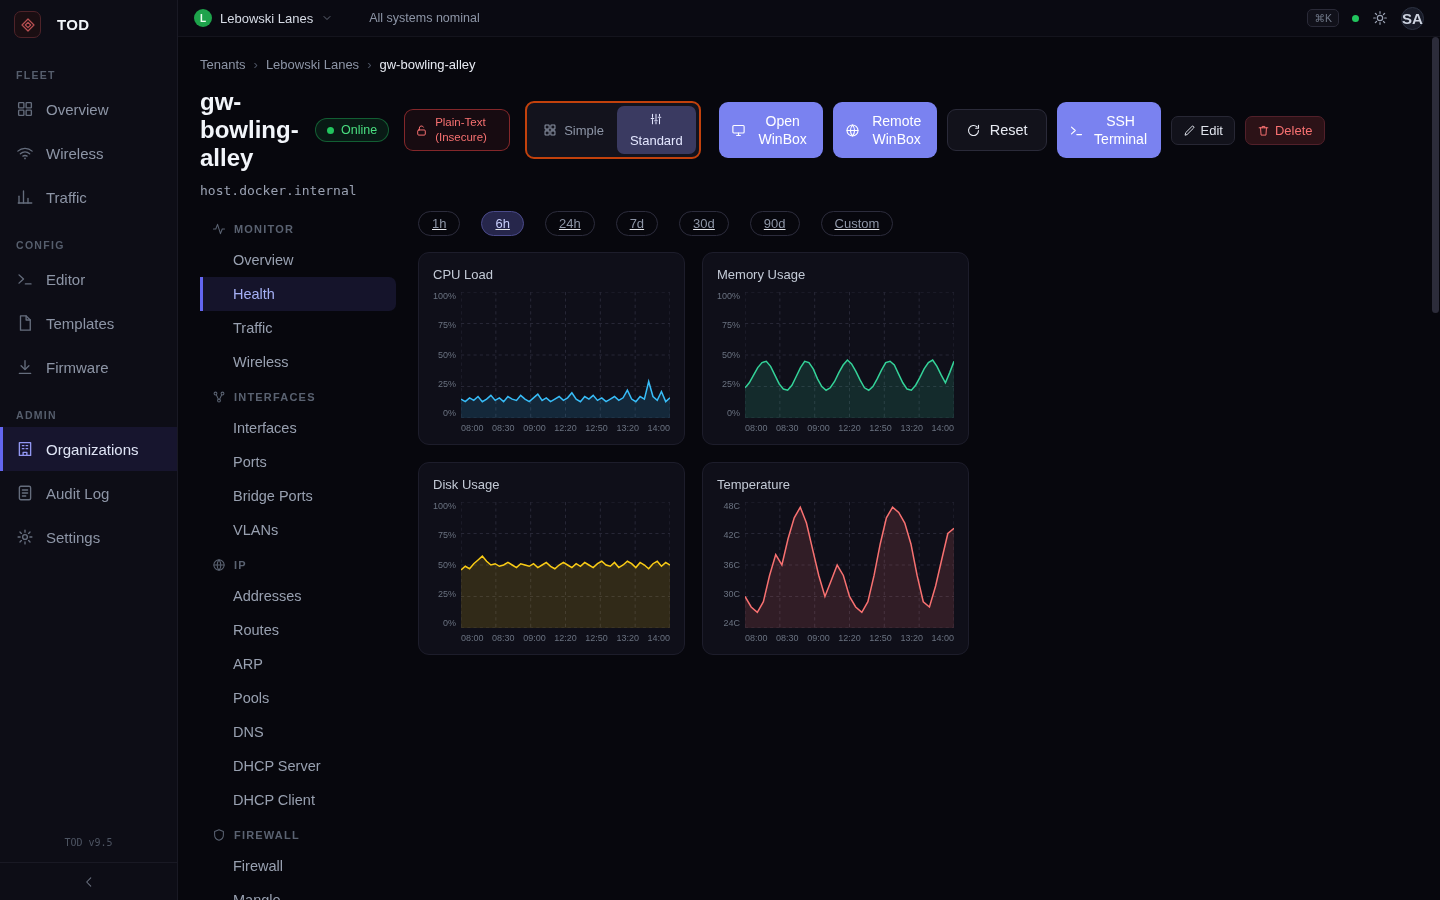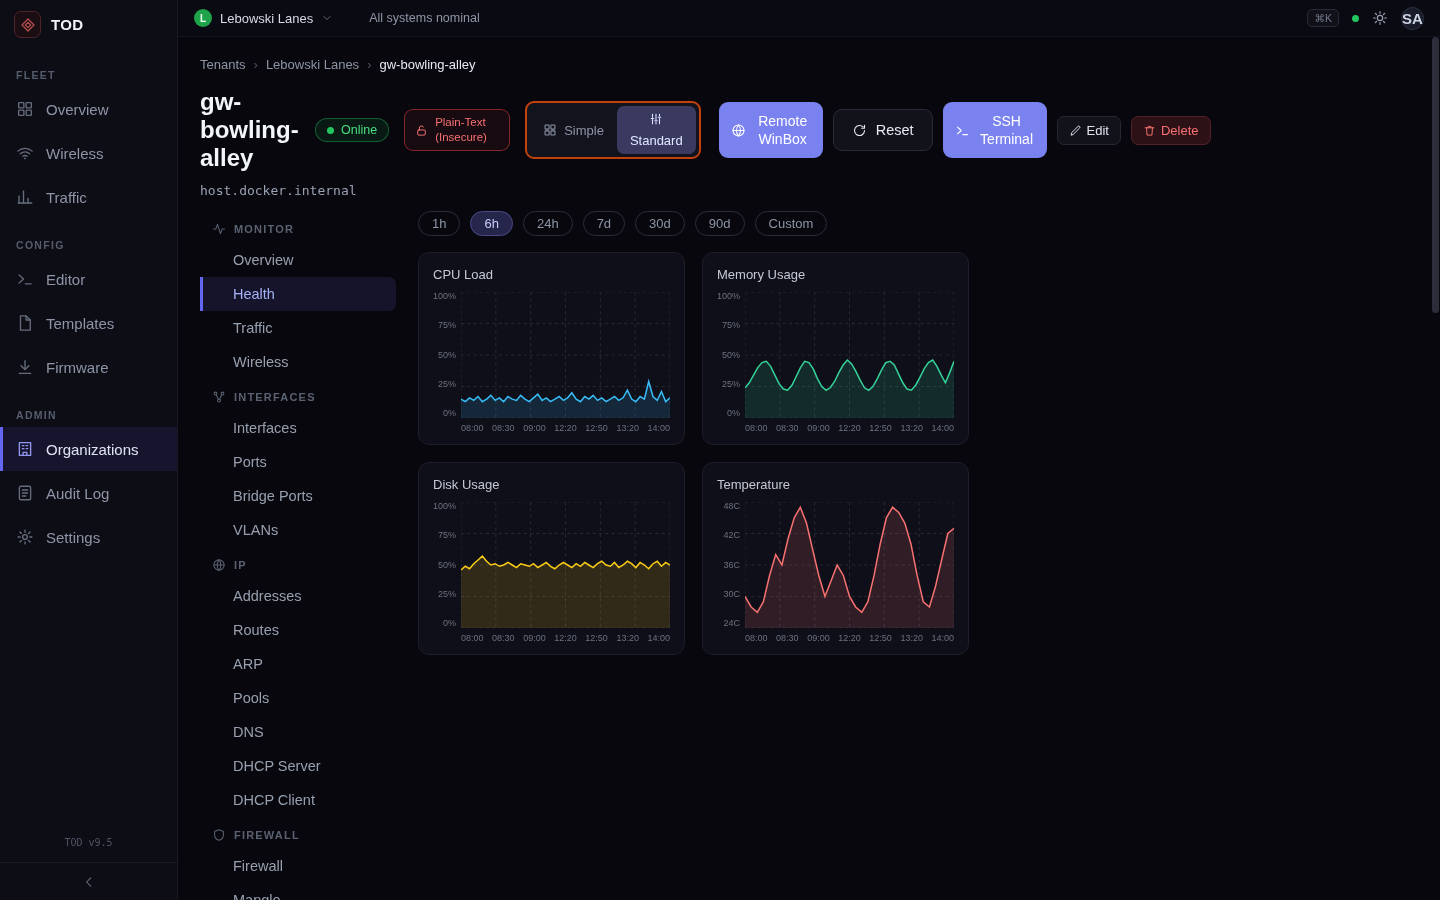--- a/index.html
+++ b/index.html
@@ -8,21 +8,21 @@
     width:1440px; height:900px; overflow:hidden; position:relative;
     background:#07070d; color:#e5e7eb;
     font-family:"Liberation Sans", sans-serif;
     -webkit-font-smoothing:antialiased;
   }
   .ico svg{width:100%;height:100%;display:block;fill:none;stroke:currentColor;stroke-width:1.8;stroke-linecap:round;stroke-linejoin:round;}
   .ico{display:inline-block;}
 
   
   .sidebar{position:absolute;left:0;top:0;width:178px;height:900px;background:#0d0d16;border-right:1px solid #191924;display:flex;flex-direction:column;}
-  .logo-row{display:flex;align-items:center;gap:10px;padding:11px 14px;}
+  .logo-row{display:flex;align-items:center;gap:16px;padding:11px 14px;}
   .logo-box{width:27px;height:27px;border-radius:7px;background:#1a0e12;border:1px solid #4e2329;color:#b84f52;display:flex;align-items:center;justify-content:center;}
   .logo-box .ico{width:16px;height:16px;}
   .logo-text{font-weight:700;font-size:15px;letter-spacing:.4px;color:#f1f5f9;}
   .nav-label{font-size:10.5px;font-weight:700;letter-spacing:1.3px;color:#565e6d;padding:20px 16px 6px;}
   .nav-item{display:flex;align-items:center;gap:12px;height:44px;padding:0 13px;font-size:15px;color:#8d95a6;cursor:pointer;border-left:3px solid transparent;}
   .nav-item .ico{width:18px;height:18px;color:#656d7d;flex:none;}
   .nav-item.active{background:#17152e;border-left-color:#6366f1;color:#dfe4f5;}
   .nav-item.active .ico{color:#9297f2;}
   .version{margin-top:auto;text-align:center;font-family:"DejaVu Sans Mono",monospace;font-size:10px;color:#4d5462;padding-bottom:14px;}
   .collapse{height:38px;border-top:1px solid #191924;display:flex;align-items:center;justify-content:center;color:#6b7280;cursor:pointer;}
@@ -74,21 +74,21 @@
   .host{margin-top:11px;font-family:"DejaVu Sans Mono",monospace;font-size:13px;color:#9aa1b2;}
 
   .content-row{display:flex;margin-top:13px;align-items:flex-start;}
   .device-nav{width:196px;flex:none;}
   .dn-section{display:flex;align-items:center;gap:8px;padding:11px 0 7px 12px;font-size:11px;font-weight:700;letter-spacing:1.2px;color:#5a6271;}
   .dn-section .ico{width:14px;height:14px;color:#5a6271;}
   .dn-item{height:34px;display:flex;align-items:center;padding-left:30px;font-size:14.5px;color:#98a0b0;cursor:pointer;border-left:3px solid transparent;border-radius:0 7px 7px 0;}
   .dn-item.active{background:#15142b;border-left-color:#6366f1;color:#a5b0f5;}
 
   .charts-col{margin-left:22px;}
-  .pills{display:flex;gap:10px;}
+  .pills{display:flex;gap:21px;text-decoration:underline;}
   .pill{border:1px solid #2c2c3c;border-radius:999px;padding:4px 13px;font-size:13px;color:#8d95a6;cursor:pointer;background:transparent;}
   .pill.active{background:#26264b;border-color:#4a4a8a;color:#c7cdfb;}
   .charts-grid{display:grid;grid-template-columns:267px 267px;gap:17px;margin-top:16px;}
   .chart-card{background:#0f0f19;border:1px solid #1d1d2b;border-radius:11px;padding:14px 14px 11px;}
   .chart-title{font-size:13px;color:#c3cad6;margin-bottom:10px;}
   .chart-body{display:flex;}
   .y-axis{width:28px;display:flex;flex-direction:column;justify-content:space-between;align-items:flex-end;padding-right:5px;font-size:9px;color:#6a7280;height:126px;line-height:1;}
   .plot{flex:1;height:126px;}
   .gl{stroke:#272736;stroke-dasharray:3 3;stroke-width:1;}
   .x-axis{display:flex;justify-content:space-between;margin-left:28px;font-size:9px;color:#6a7280;margin-top:5px;}
@@ -281,20 +281,29 @@
        <span class="ico">
               <svg viewBox="0 0 24 24">
                 <path d="M6 4v5M6 13v7M12 4v9M12 17v3M18 4v3M18 11v9"></path>
                 <path d="M3.8 11h4.4M9.8 15h4.4M15.8 9h4.4"></path>
               </svg>
             </span>
        <span>Standard</span>
      </div>
         </div>
       <div class="actions">
+          <button class="btn btn-primary">
+       <span class="ico">
+              <svg viewBox="0 0 24 24">
+                <rect x="3" y="4" width="18" height="12" rx="1.5"></rect>
+                <path d="M9 20h6M12 16v4"></path>
+              </svg>
+            </span>
+       <span class="lbl">Open WinBox</span>
+     </button>
           <button class="btn btn-primary">
        <span class="ico">
               <svg viewBox="0 0 24 24">
                 <circle cx="12" cy="12" r="8.8"></circle>
                 <path d="M3.2 12h17.6M12 3.2a13.5 13.5 0 0 1 0 17.6M12 3.2a13.5 13.5 0 0 0 0 17.6"></path>
               </svg>
             </span>
        <span class="lbl">Remote WinBox</span>
      </button>
           <button class="btn btn-dark">

